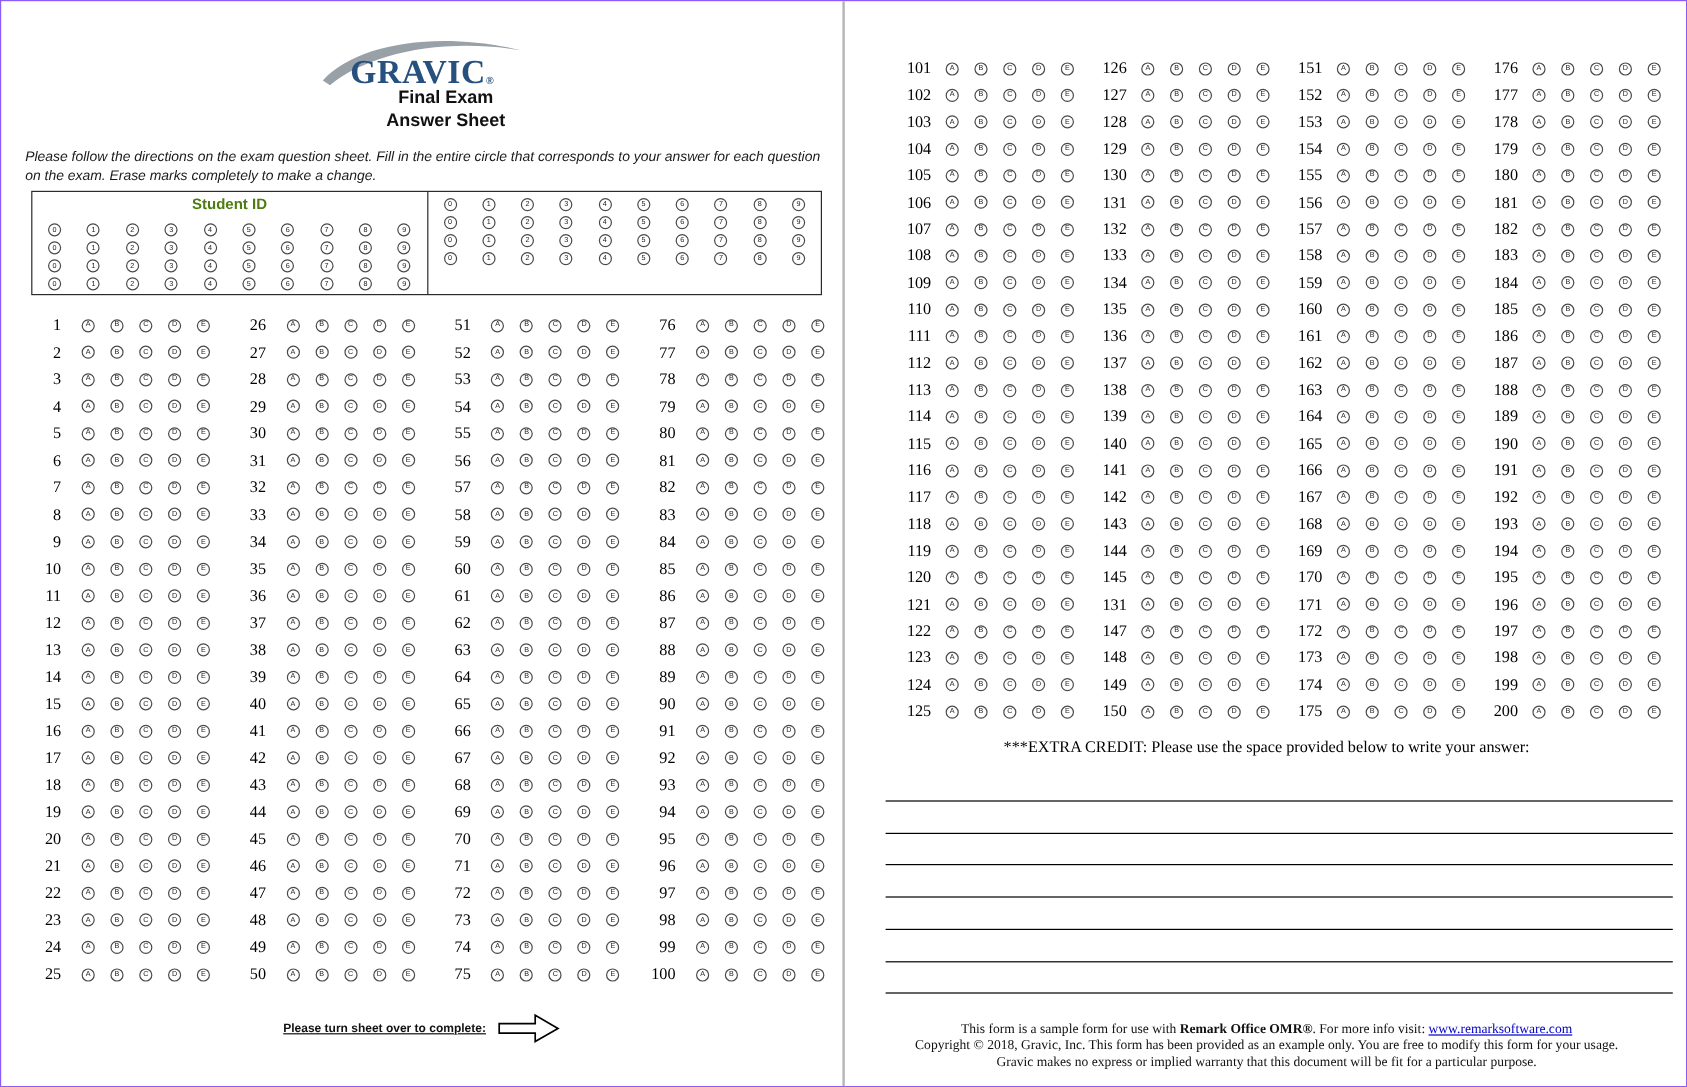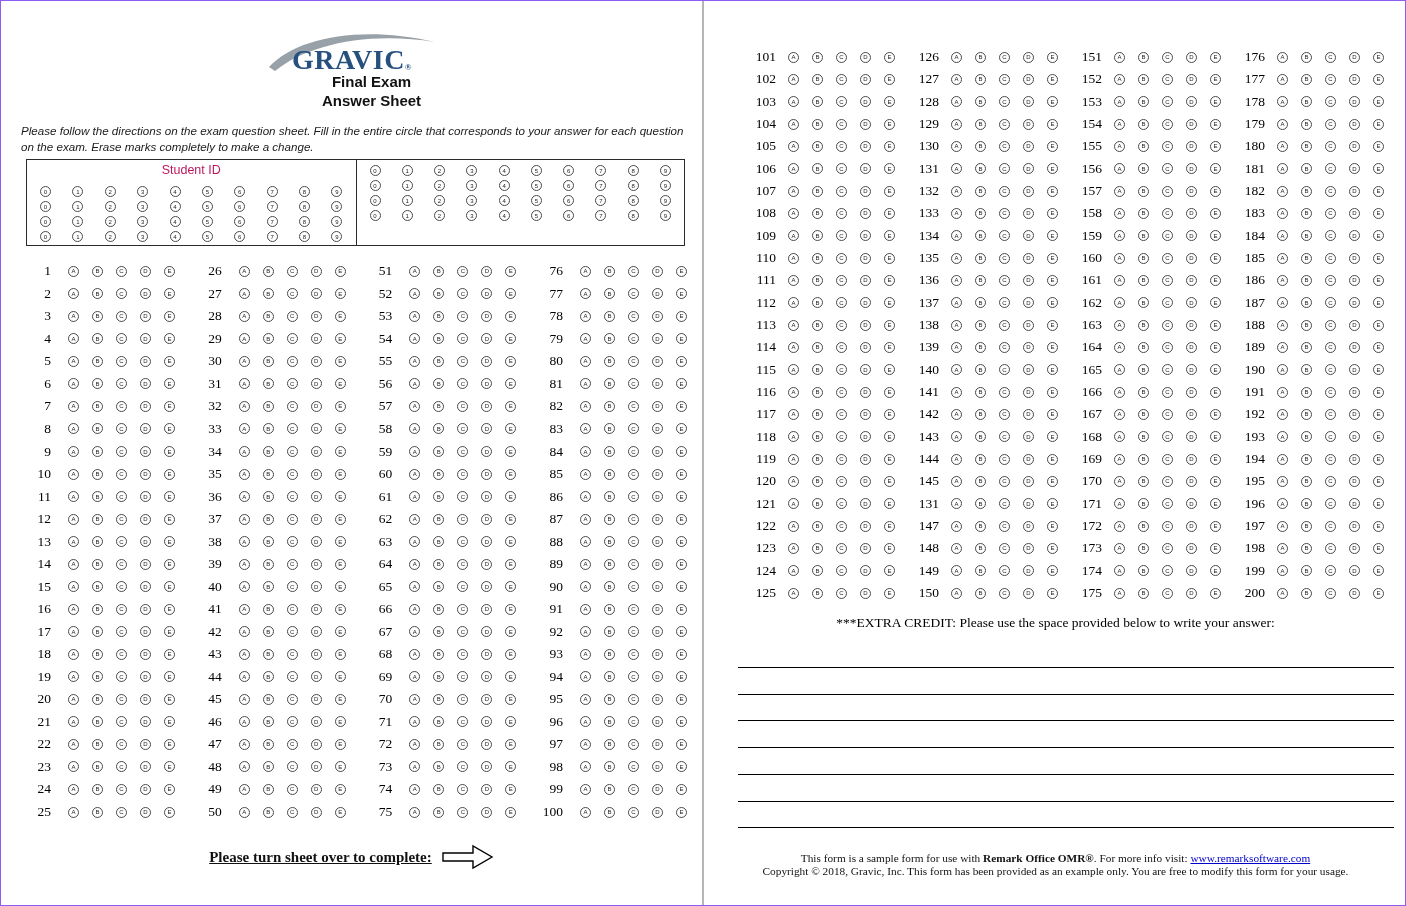--- a/index.html
+++ b/index.html
@@ -17,21 +17,21 @@
             font-size:15px; font-weight:bold; color:#111; line-height:19px;margin-left:20px; }
 
   .instructions { position:absolute; top:122px; left:20px; width:678px;
                   font-size:11.6px; font-style:italic; color:#1a1a1a; line-height:15.5px; }
 
   
   .id-table { position:absolute; top:158px; left:25px; width:659px; height:87px;
               border:1.3px solid #2b2b2b; display:grid; grid-template-columns:1fr 1fr; }
   .id-half { position:relative; }
   .id-half + .id-half { border-left:1.3px solid #2b2b2b; }
-  .id-header { text-align:center; font-size:12.5px; color:#be185d; padding-top:3px; height:21px; }
+  .id-header { text-align:center; font-size:12.5px; color:#4d7c0f; padding-top:3px; height:21px;font-weight:bold; }
   .id-rows { padding:3px 13px 0 13px; }
   .id-row { display:flex; justify-content:space-between; align-items:center; height:15px; }
 
   
   .bub { width:11px; height:11px; border:1px solid #4a4a4a; border-radius:50%;
          display:inline-flex; align-items:center; justify-content:center;
          font-size:6px; line-height:1; color:#222; background:#fff; flex:0 0 auto; }
 
   
   .qgrid { position:absolute; display:flex; justify-content:space-between; }
@@ -42,21 +42,21 @@
   .qgrid-left  .qrow { height:22.54px; }
   .qgrid-right .qrow { height:22.33px; }
   .qnum { text-align:right; font-family:"Liberation Serif", serif; font-size:13.5px; color:#000; }
   .qgrid-left  .qnum { width:28px; margin-right:17px; }
   .qgrid-right .qnum { width:34px; margin-right:12px; }
   .qbubbles { display:flex; gap:13px; align-items:center; }
 
   
   .turnover { position:absolute; top:843px; left:0; width:701px;
               display:flex; justify-content:center; align-items:center; gap:10px; }
-  .turnover-text { font-size:15px; font-weight:bold; text-decoration:underline; color:#111;font-family:Liberation Serif, serif; }
+  .turnover-text { font-size:10px; font-weight:bold; text-decoration:underline; color:#111; }
 
   
   .extra-credit { position:absolute; top:614px; left:0; width:703px; text-align:center;
                   font-family:"Liberation Serif", serif; font-size:13.5px; color:#000000; }
   .ans-line { position:absolute; left:34px; width:656px; border-top:1.6px solid #000; height:0; }
   #answer-lines { position:absolute; top:666px; left:0; width:703px; height:170px; }
 
   .footer { position:absolute; top:851px; left:0; width:703px; text-align:center;
             font-family:"Liberation Serif", serif; font-size:11.3px; line-height:13.4px; color:#111; }
   .footer b { font-weight:bold; }
@@ -2231,17 +2231,18 @@
         <div class="ans-line" style="top: 53.4px;"></div>
         <div class="ans-line" style="top: 80.1px;"></div>
         <div class="ans-line" style="top: 106.8px;"></div>
         <div class="ans-line" style="top: 133.5px;"></div>
         <div class="ans-line" style="top: 160.2px;"></div>
       </div>
 
     <div class="footer">
       <div><span>This form is a sample form for use with </span><b>Remark Office OMR®</b><span>. For more info visit: </span><a id="footer-link" style="color: rgb(0, 0, 204);">www.remarksoftware.com</a></div>
       <div>Copyright © 2018, Gravic, Inc. This form has been provided as an example only. You are free to modify this form for your usage.</div>
+      <div>Gravic makes no express or implied warranty that this document will be fit for a particular purpose.</div>
     </div>
   </div>
 
   <div class="divider"></div>
 </div>
 
 </body></html>

